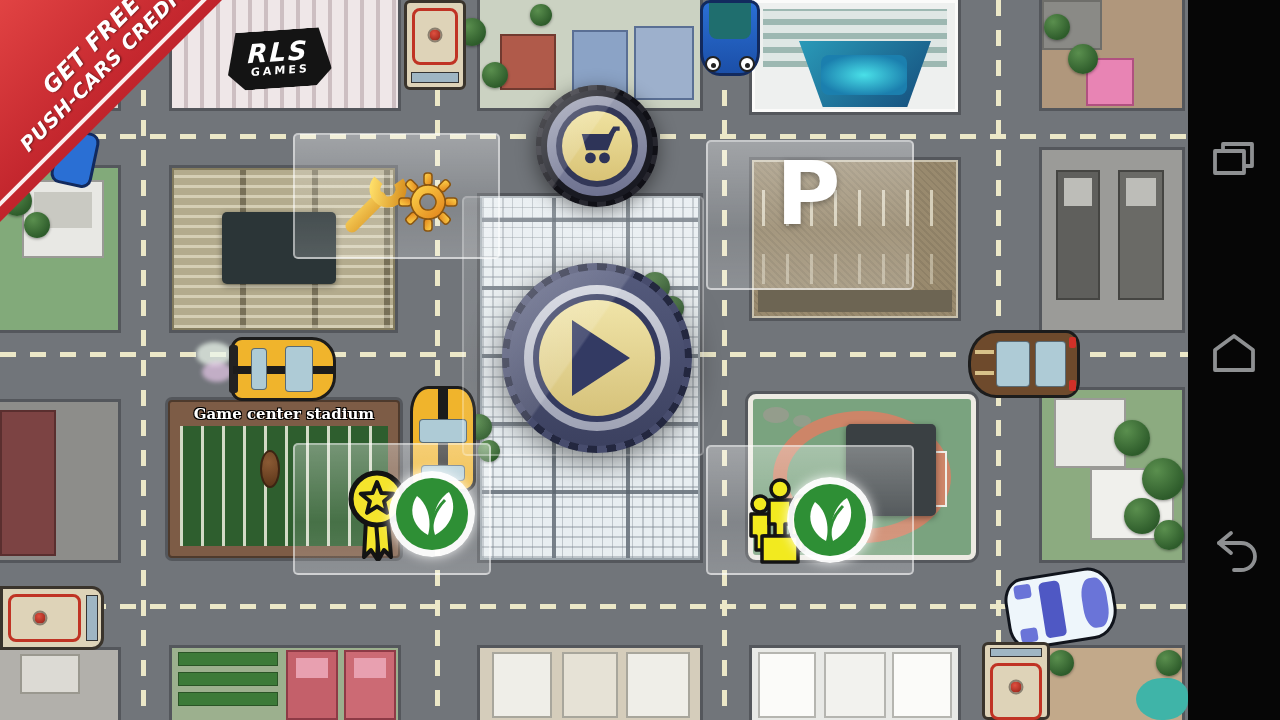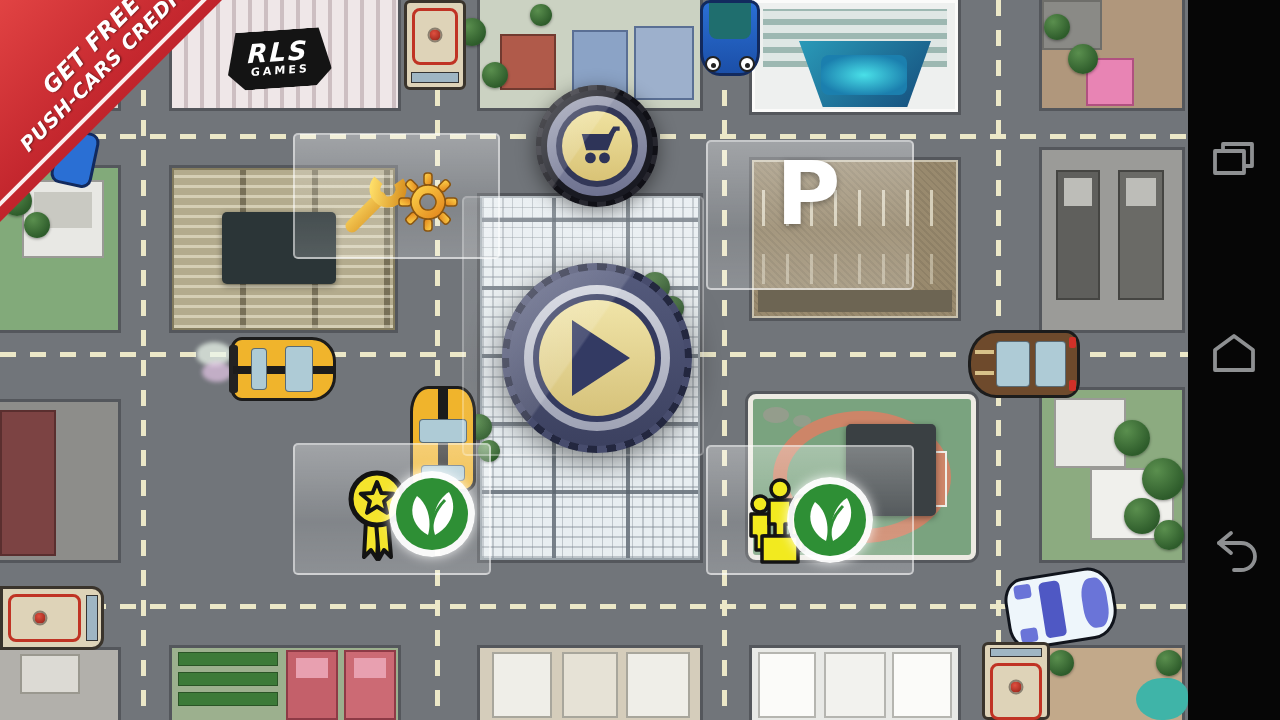--- a/index.html
+++ b/index.html
@@ -238,20 +238,25 @@
         <i></i>
       </div>
     <div class="t2">
         <i></i>
       </div>
   </div>
 
   <div class="block blk-c1">
     <div class="maroon"></div>
   </div>
+  <div class="block blk-c2">
+    <div class="field"></div>
+    <div class="lbl">Game center stadium</div>
+    <div class="ball"></div>
+  </div>
   <div class="block blk-c4">
     <div class="blob1"></div>
     <div class="blob2"></div>
     <div class="oval"></div>
     <div class="goal"></div>
   </div>
   <div class="block blk-c5">
     <div class="h1"></div>
     <div class="h2"></div>
   </div>

